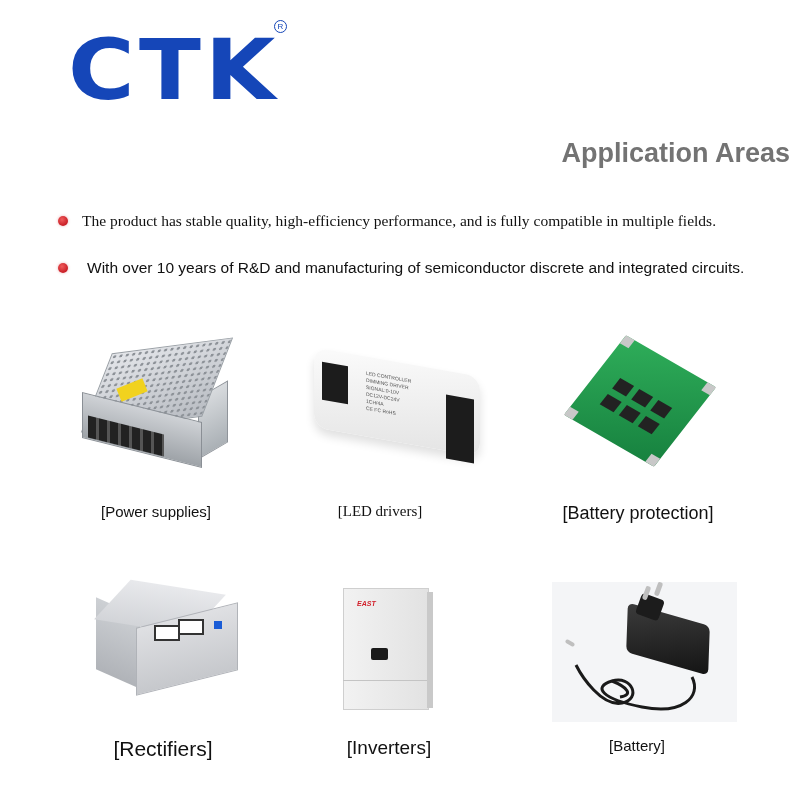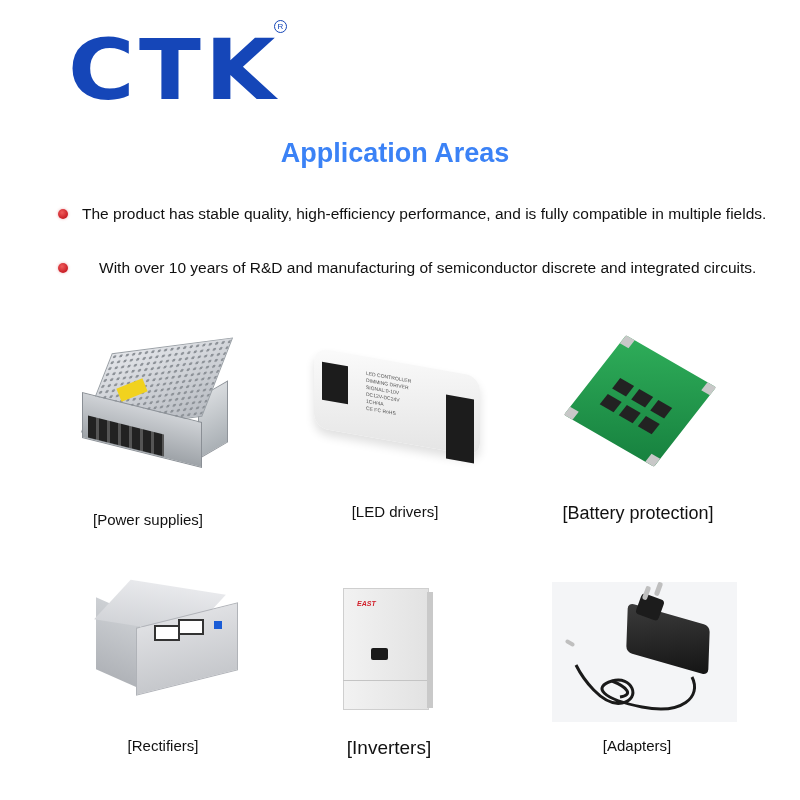--- a/index.html
+++ b/index.html
@@ -5,28 +5,28 @@
   html, body { margin: 0; padding: 0; background: #ffffff; }
   body { width: 800px; height: 800px; position: relative; overflow: hidden; font-family: "Liberation Sans", sans-serif; color: #111; }
   .abs { position: absolute; }
 
   
   .logo { left: 36px; top: 34px; width: 225px; height: 80px; margin-left: 32px; }
   .logo-text { position: absolute; left: 0; top: -6px; font-family: "DejaVu Sans", sans-serif; font-weight: bold; font-size: 84px; letter-spacing: 4px; color: #1546b8; line-height: 1; transform: scaleX(1.08); transform-origin: left top; }
   .logo-reg { position: absolute; left: 206px; top: -14px; width: 11px; height: 11px; border: 1.5px solid #1546b8; border-radius: 50%; font-size: 8px; color: #1546b8; text-align: center; line-height: 11px; font-family: "Liberation Sans", sans-serif; }
 
   
-  .title { left: 0; width: 790px; top: 138px; text-align: center; font-weight: bold; font-size: 27px; color: #3b82f6; }
+  .title { left: 0; width: 790px; top: 138px; text-align: right; font-weight: bold; font-size: 27px; color: #737373; }
 
   
   .bullet { left: 58px; display: flex; align-items: center; font-size: 15.5px; color: #111; white-space: nowrap; }
   .dot { width: 10px; height: 10px; border-radius: 50%; background: radial-gradient(circle at 40% 35%, #f05a5a, #c81d25 70%); box-shadow: 0 0 3px rgba(200,30,40,0.35); margin-right: 14px; flex: none; }
-  .b1 { top: 205px; }
+  .b1 { top: 212px; font-family: Liberation Serif, serif; }
   .b2 { top: 259px; }
-  .b2 .txt { margin-left: 17px; }
+  .b2 .txt { margin-left: 5px; }
 
   
   .ps-box { left: 78px; top: 345px; width: 150px; height: 120px; }
   .ps-top { position: absolute; left: 22px; top: 0; width: 112px; height: 78px; background:
       radial-gradient(circle, #8d9298 1.4px, transparent 1.8px) 0 0/6px 6px, linear-gradient(160deg, #e4e6ea, #b8bcc2);
       transform: skewX(-28deg) rotate(-8deg); border: 1px solid #9aa0a6; }
   .ps-label { position: absolute; left: 40px; top: 38px; width: 28px; height: 14px; background: #f1d21e; transform: rotate(-22deg); }
   .ps-front { position: absolute; left: 4px; top: 62px; width: 118px; height: 44px; background: linear-gradient(180deg,#cfd2d6,#9ea3a8); transform: skewY(14deg); border: 1px solid #8a8f95; }
   .ps-term { position: absolute; left: 10px; top: 80px; width: 76px; height: 22px; background: repeating-linear-gradient(90deg,#222 0 8px,#555 8px 11px); transform: skewY(14deg); }
   .ps-side { position: absolute; left: 120px; top: 44px; width: 28px; height: 60px; background: linear-gradient(180deg,#d8dbde,#aab0b5); transform: skewY(-30deg); border: 1px solid #8f949a; }
@@ -60,22 +60,22 @@
   .inv-screen { position: absolute; left: 28px; top: 60px; width: 17px; height: 12px; background: #1a1a1a; border-radius: 2px; }
   .inv-line { position: absolute; left: 0; top: 92px; width: 84px; height: 1px; background: #c4c4c4; }
 
   
   .ad-box { left: 552px; top: 582px; width: 185px; height: 140px; background: #f4f5f7; }
   .ad-body { position: absolute; left: 75px; top: 32px; width: 82px; height: 50px; background: linear-gradient(160deg,#3c3c3c,#141414); border-radius: 6px; transform: skewY(14deg) rotate(2deg); }
   .ad-pin { position: absolute; width: 5px; height: 14px; background: #bfbfbf; border-radius: 2px; }
   .ad-plug { position: absolute; left: 86px; top: 14px; width: 24px; height: 22px; background: #1c1c1c; border-radius: 4px; transform: rotate(20deg); }
   .ad-cable { position: absolute; left: 20px; top: 55px; width: 150px; height: 80px; }
 
-  .cap1 { left: 148px; top: 503px; margin-top: 8px; }
-  .cap2 { left: 395px; top: 503px; }
+  .cap1 { left: 156px; top: 503px; }
+  .cap2 { left: 380px; top: 503px; font-family: Liberation Serif, serif; }
   .cap3 { left: 638px; top: 503px; }
   .cap4 { left: 163px; top: 737px; }
   .cap5 { left: 389px; top: 737px; }
   .cap6 { left: 637px; top: 737px; }
 </style>
 </head>
 <body>
 
 <div class="abs logo">
   <div class="logo-text">CTK</div>
@@ -134,21 +134,21 @@
 <div class="abs cap3" style="transform:translateX(-50%);font-size:18px;white-space:nowrap;">[Battery protection]</div>
 
 <div class="abs rec-box">
   <div class="rec-left"></div>
   <div class="rec-top"></div>
   <div class="rec-front"></div>
   <div class="rec-meter" style="left:62px;top:40px;"></div>
   <div class="rec-meter" style="left:86px;top:34px;"></div>
   <div class="rec-btn" style="left:122px;top:36px;"></div>
 </div>
-<div class="abs cap4" style="transform:translateX(-50%);font-size:15px;white-space:nowrap;">[Rectifiers]</div>
+<div class="abs cap4" style="transform:translateX(-50%);font-size:21px;white-space:nowrap;">[Rectifiers]</div>
 
 <div class="abs inv-box">
   <div class="inv-body"></div>
   <div class="inv-side"></div>
   <div class="inv-logo">EAST</div>
   <div class="inv-screen"></div>
   <div class="inv-line"></div>
 </div>
 <div class="abs cap5" style="transform:translateX(-50%);font-size:19px;white-space:nowrap;">[Inverters]</div>
 
@@ -156,13 +156,13 @@
   <svg class="ad-cable" viewBox="0 0 150 80">
     <path d="M120 40 C130 60,110 78,70 70 C30 62,20 50,40 44 C60 38,70 62,50 66 C30 70,10 40,4 28" fill="none" stroke="#1a1a1a" stroke-width="3"></path>
     <path d="M40 44 C55 50,62 58,48 60" fill="none" stroke="#1a1a1a" stroke-width="3"></path>
   </svg>
   <div class="ad-body"></div>
   <div class="ad-plug"></div>
   <div class="ad-pin" style="left:92px;top:4px;transform:rotate(20deg);"></div>
   <div class="ad-pin" style="left:104px;top:0px;transform:rotate(20deg);"></div>
   <div class="ad-pin" style="left:16px;top:56px;width:4px;height:10px;transform:rotate(-60deg);"></div>
 </div>
-<div class="abs cap6" style="transform:translateX(-50%);font-size:15px;white-space:nowrap;">[Adapters]</div>
+<div class="abs cap6" style="transform:translateX(-50%);font-size:15px;white-space:nowrap;">[Battery]</div>
 
 </body></html>

